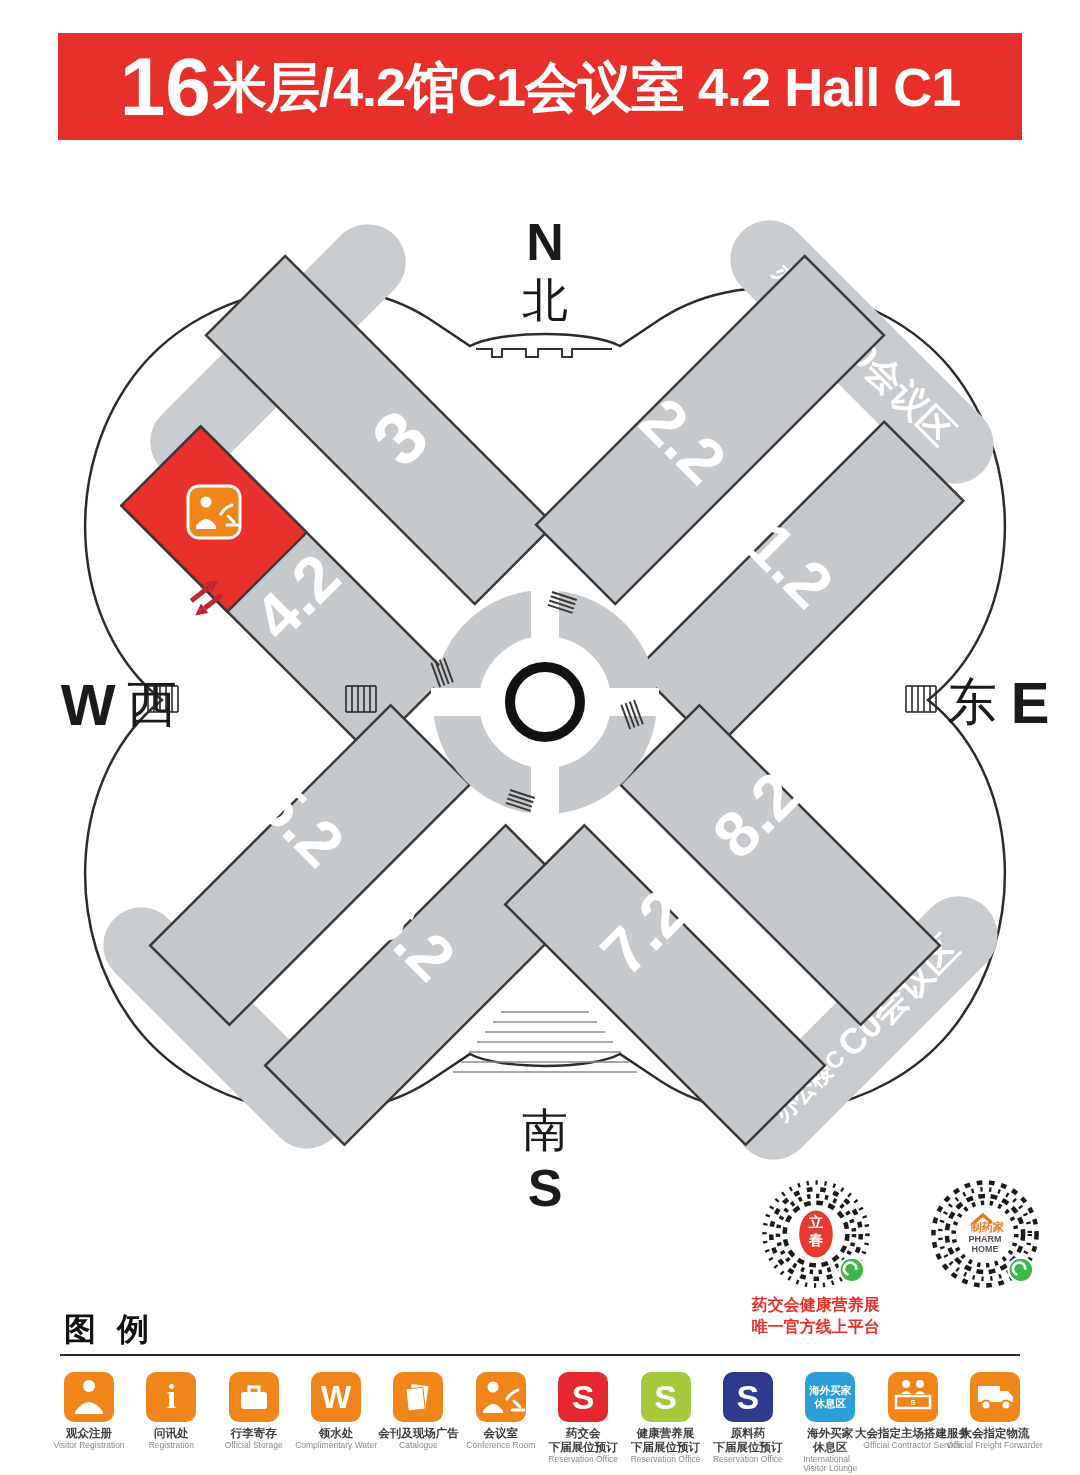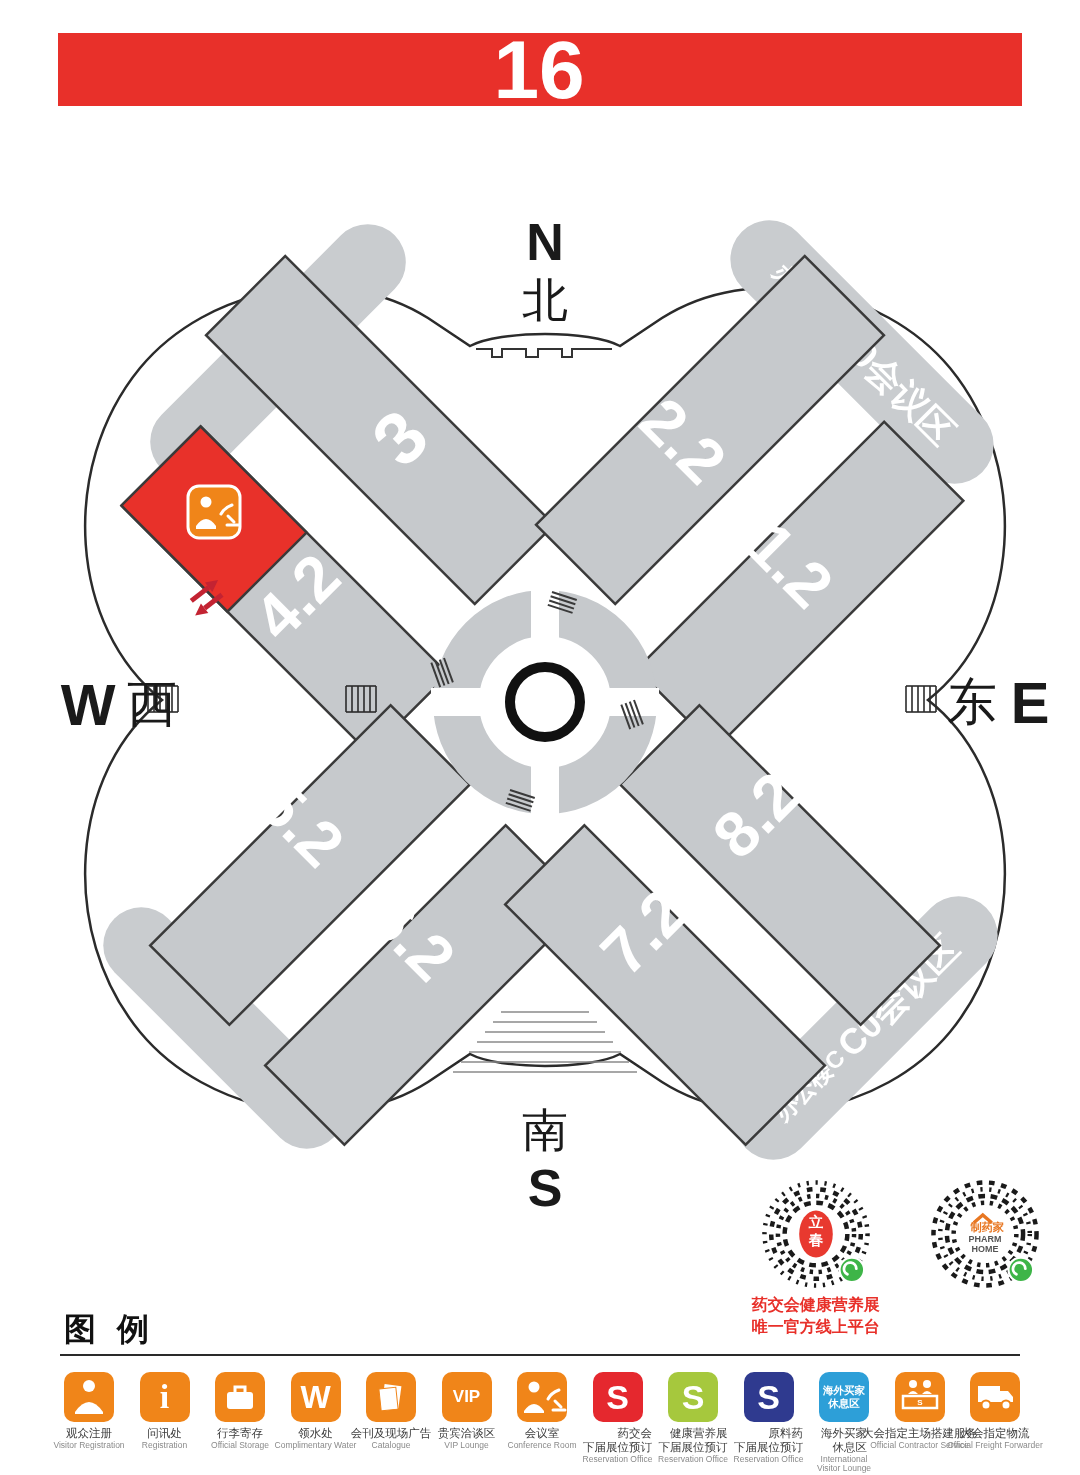--- a/index.html
+++ b/index.html
@@ -1,20 +1,20 @@
 <!DOCTYPE html>
 <html><head>
 <meta charset="utf-8">
 <style>
   html,body{margin:0;padding:0;}
   body{width:1080px;height:1475px;position:relative;background:#fff;
        font-family:"Liberation Sans","DejaVu Sans",sans-serif;overflow:hidden;}
 
   
-  .banner{position:absolute;left:58px;top:33px;width:964px;height:73px;
+  .banner{position:absolute;left:58px;top:33px;width:964px;height:107px;
           background:#E8302A;color:#fff;display:flex;align-items:center;justify-content:center;
           font-weight:bold;white-space:nowrap;}
   .banner .big{font-size:82px;line-height:1;margin-right:2px;}
   .banner .rest{font-size:54px;line-height:1;letter-spacing:-1px;}
 
   
   svg.map{position:absolute;left:0;top:0;}
   .hall{fill:#C6C9CC;stroke:#3A3A3A;stroke-width:2.5;}
   .band{fill:#C9CCCF;}
   .hall-label{fill:#fff;font-weight:bold;text-anchor:middle;}
@@ -38,29 +38,30 @@
   .legend-rule{position:absolute;left:60px;top:1354px;width:960px;border-top:2.5px solid #2A2A2A;}
   .legend-row{position:absolute;left:52px;top:1372px;width:980px;display:flex;justify-content:space-between;}
   .legend-item{width:74px;display:flex;flex-direction:column;align-items:center;}
   .legend-icon{width:50px;height:50px;border-radius:10px;display:flex;align-items:center;justify-content:center;
                color:#fff;font-weight:bold;flex-shrink:0;}
   .c-orange{background:#F08519;} .c-red{background:#E5282E;} .c-green{background:#A6C83D;}
   .c-navy{background:#2F3A8F;} .c-blue{background:#2D9FD8;}
   .g-i{font-size:34px;font-family:"Liberation Serif",serif;}
   .g-W{font-size:32px;} .g-VIP{font-size:17px;letter-spacing:0;} .g-S{font-size:34px;}
   .icon-two-line{font-size:10.5px;line-height:1.2;text-align:center;font-weight:bold;}
-  .legend-zh{font-size:11.5px;font-weight:normal;color:#3C3C3C;margin-top:5px;line-height:1.2;
-             text-align:right;white-space:nowrap;}
-  .legend-en{font-size:8.5px;color:#8A8A8A;line-height:1.15;text-align:center;white-space:nowrap;}
+  .legend-zh{font-size:11.5px;font-weight:bold;color:#3C3C3C;margin-top:5px;line-height:1.2;
+             text-align:center;white-space:nowrap;}
+  .legend-en{font-size:8.5px;color:#8A8A8A;line-height:1.15;white-space:nowrap;}
 </style>
 </head>
 <body>
 
 <div class="banner">
   <span class="big">16</span>
+  <span class="rest">米层/4.2馆C1会议室 4.2 Hall C1</span>
 </div>
 
 <svg class="map" width="1080" height="1475" viewBox="0 0 1080 1475">
 
   <path class="outline" d="
     M 162,700 C 70,628 58,468 140,368 C 208,286 340,262 428,318 L 470,346
     C 500,330 590,330 620,346 L 662,318 C 750,262 882,286 950,368
     C 1032,468 1020,628 928,700 C 1020,772 1032,932 950,1032
     C 882,1114 750,1138 662,1082 L 620,1054 C 590,1070 500,1070 470,1054
     L 428,1082 C 340,1138 208,1114 140,1032 C 58,932 70,772 162,700 Z"></path>
@@ -288,27 +289,20 @@
     <div class="legend-icon c-orange">
       <svg width="50" height="50" viewBox="0 0 50 50">
         <rect x="17" y="13" width="17" height="22" fill="#fff" transform="rotate(8 25 24)"></rect>
         <rect x="14" y="16" width="17" height="22" fill="#fff" stroke="#F08519" transform="rotate(-6 23 27)"></rect>
       </svg>
     </div>
     <div class="legend-zh">会刊及现场广告</div>
     <div class="legend-en">Catalogue</div>
   </div>
 
-  <div class="legend-item">
-    <div class="legend-icon c-orange g-VIP">
-      <span>VIP</span>
-    </div>
-    <div class="legend-zh">贵宾洽谈区</div>
-    <div class="legend-en">VIP Lounge</div>
-  </div>
 
   <div class="legend-item">
     <div class="legend-icon c-orange">
       <svg width="50" height="50" viewBox="0 0 50 50">
         <circle cx="17" cy="15" r="5.5" fill="#fff"></circle>
         <path d="M7,39 q10,-14 20,0 l0,2 l-20,0 z" fill="#fff"></path>
         <path d="M42,18 q-8,3 -11,9" stroke="#fff" stroke-width="3" fill="none" stroke-linecap="round"></path>
         <path d="M38,29 l6,6" stroke="#fff" stroke-width="3" stroke-linecap="round"></path>
         <path d="M36,38 l12,0" stroke="#fff" stroke-width="3" stroke-linecap="round"></path>
       </svg>

